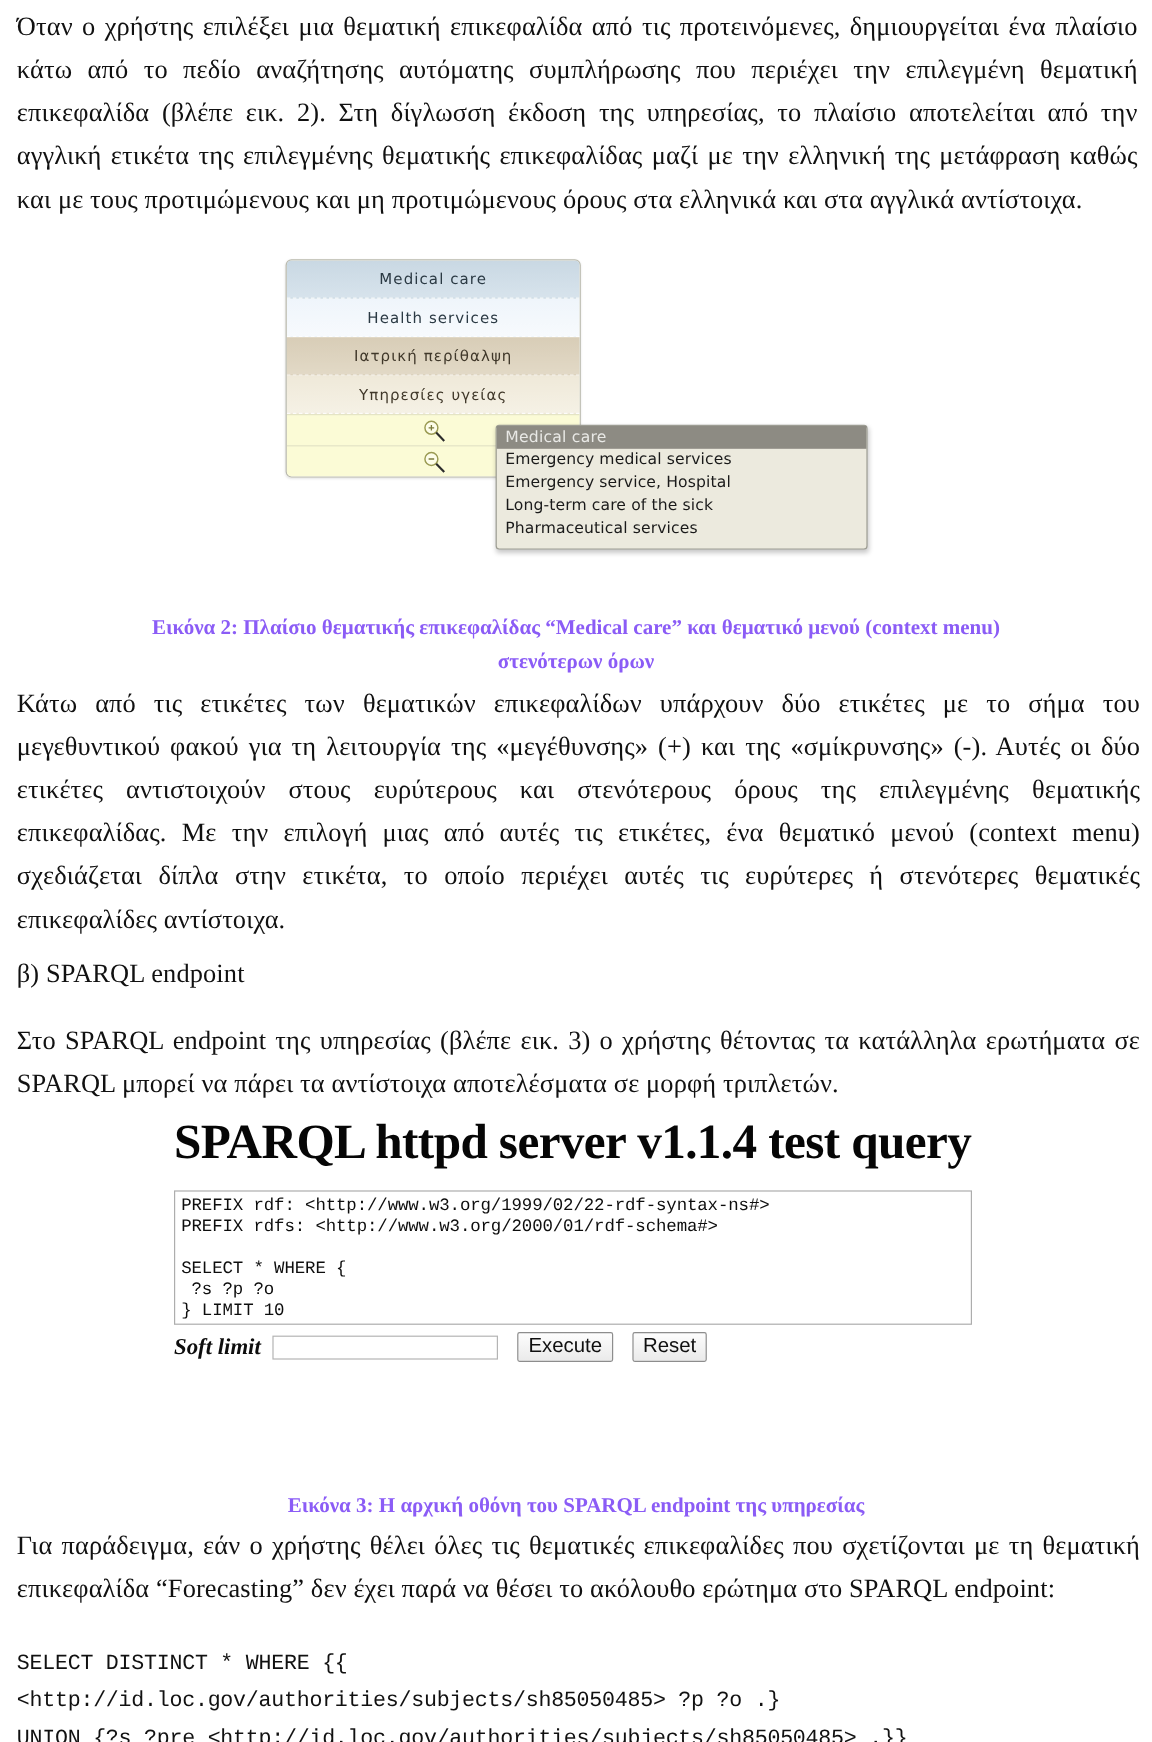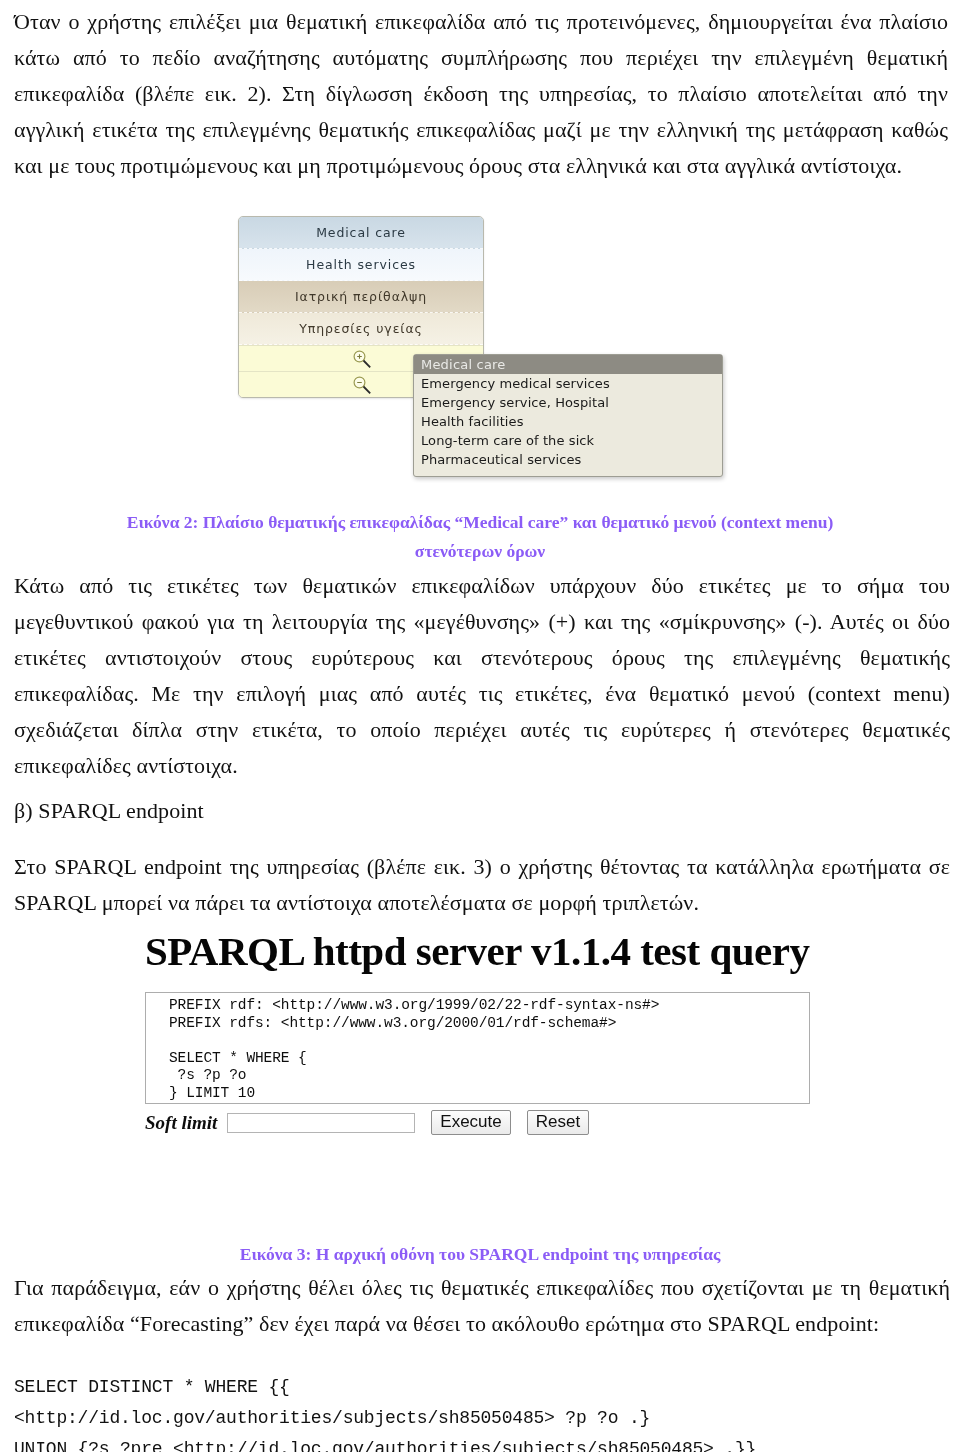--- a/index.html
+++ b/index.html
@@ -160,21 +160,21 @@
     position: relative;
     margin-top: 18px;
     width: 665px;
     height: 112px;
     border: 1px solid #adadad;
     background: #ffffff;
     box-sizing: border-box;
     font-family: "Liberation Mono", "DejaVu Sans Mono", monospace;
     font-size: 14.5px;
     line-height: 17.5px;
-    padding: 4px 23px;
+    padding: 4px 5px;
     white-space: pre;
     color: #0d0d0d;
     overflow: hidden;
     letter-spacing: -0.1px;
   }
   .resize-grip {
     position: absolute;
     right: 2px;
     bottom: 1px;
     width: 11px;
@@ -252,21 +252,20 @@
             <line x1="11.5" y1="11.5" x2="18.2" y2="18.4" stroke="#2b2b2b" stroke-width="1.8"></line>
           </svg>
         </span>
       </div>
     </div>
 
     <div class="ctx-menu">
       <div class="ctx-header">Medical care</div>
       <div class="ctx-item">Emergency medical services</div>
       <div class="ctx-item">Emergency service, Hospital</div>
-      <div class="ctx-item">Health facilities</div>
       <div class="ctx-item">Long-term care of the sick</div>
       <div class="ctx-item">Pharmaceutical services</div>
     </div>
   </div>
 
   <div class="caption" style="left:40px; top:508px; width:880px;">Εικόνα 2: Πλαίσιο θεματικής επικεφαλίδας “Medical care” και θεματικό μενού (context menu)</div>
   <div class="caption" style="left:40px; top:537px; width:880px;">στενότερων όρων</div>
 
   <div class="para" style="left:14px; top:568px; width:936px;">Κάτω από τις ετικέτες των θεματικών επικεφαλίδων υπάρχουν δύο ετικέτες με το σήμα του μεγεθυντικού φακού για τη λειτουργία της «μεγέθυνσης» (+) και της «σμίκρυνσης» (-). Αυτές οι δύο ετικέτες αντιστοιχούν στους ευρύτερους και στενότερους όρους της επιλεγμένης θεματικής επικεφαλίδας. Με την επιλογή μιας από αυτές τις ετικέτες,  ένα θεματικό μενού (context menu) σχεδιάζεται δίπλα στην ετικέτα, το οποίο περιέχει αυτές τις ευρύτερες ή στενότερες θεματικές επικεφαλίδες αντίστοιχα.</div>
 

